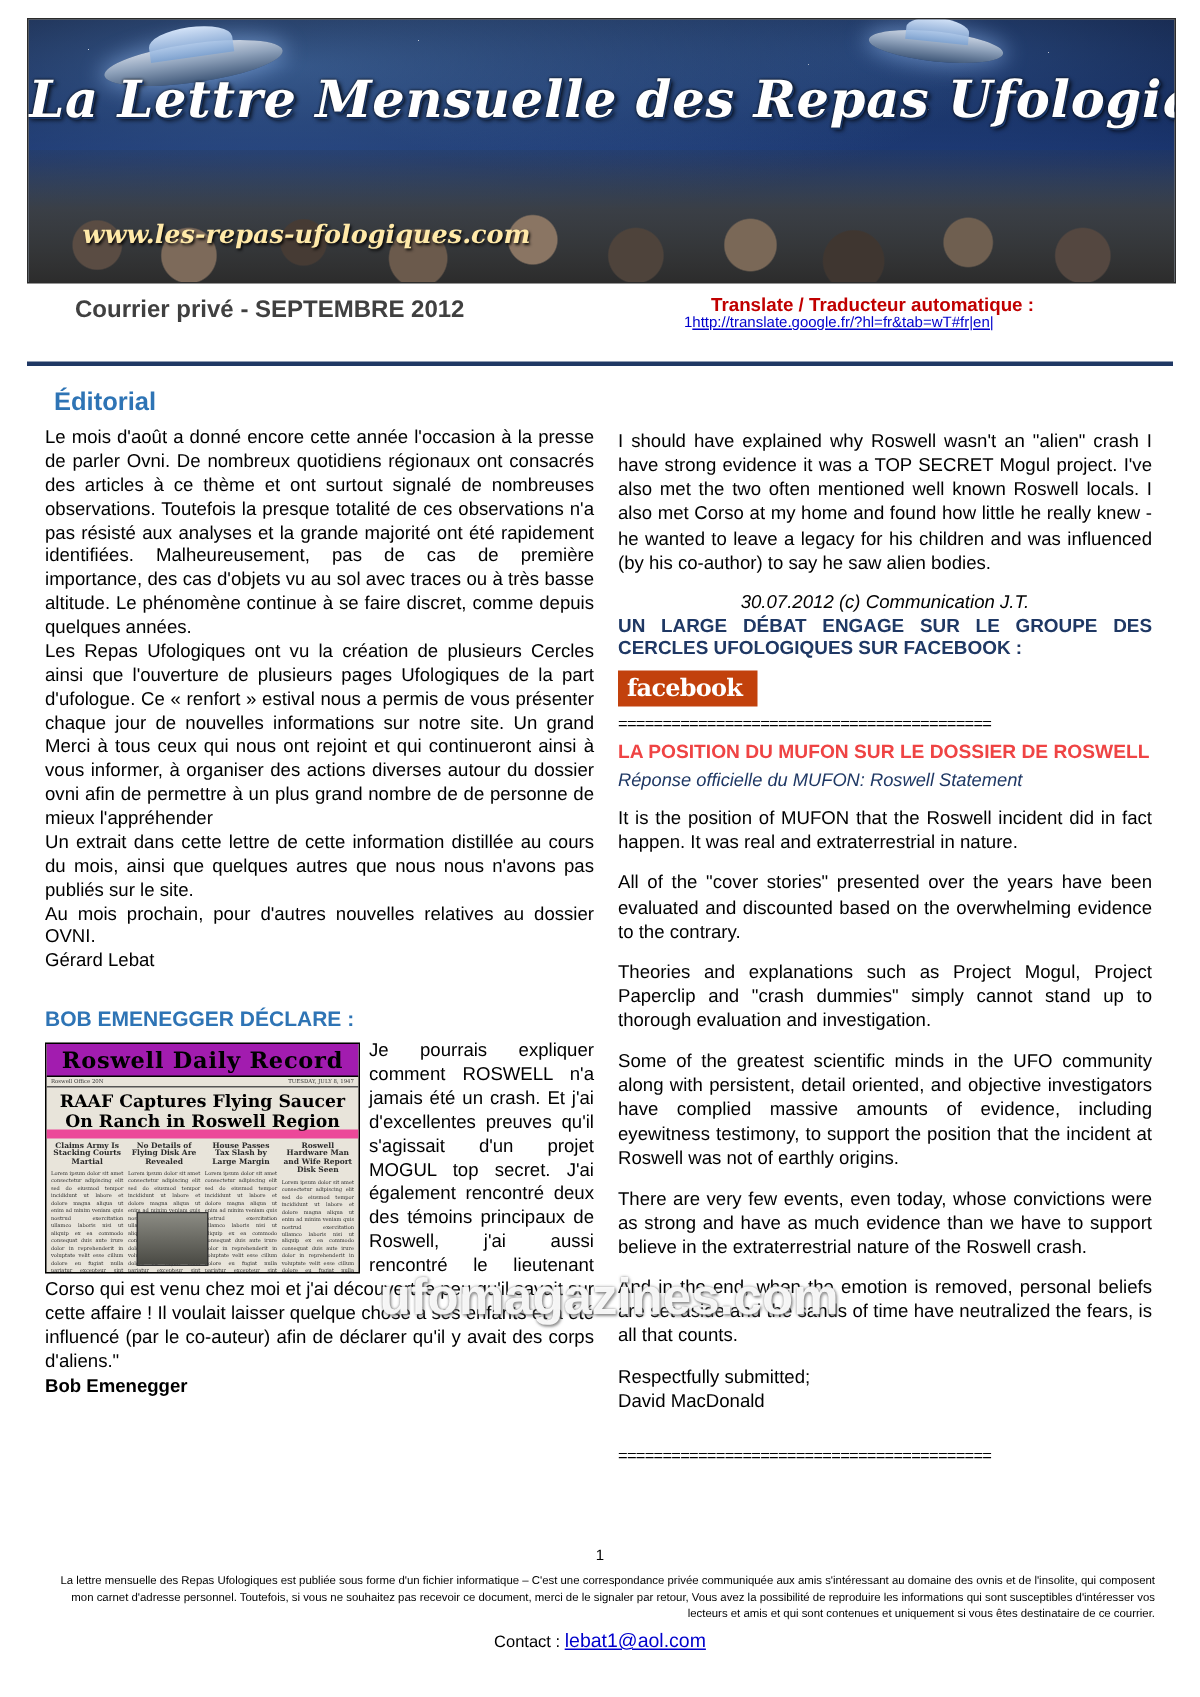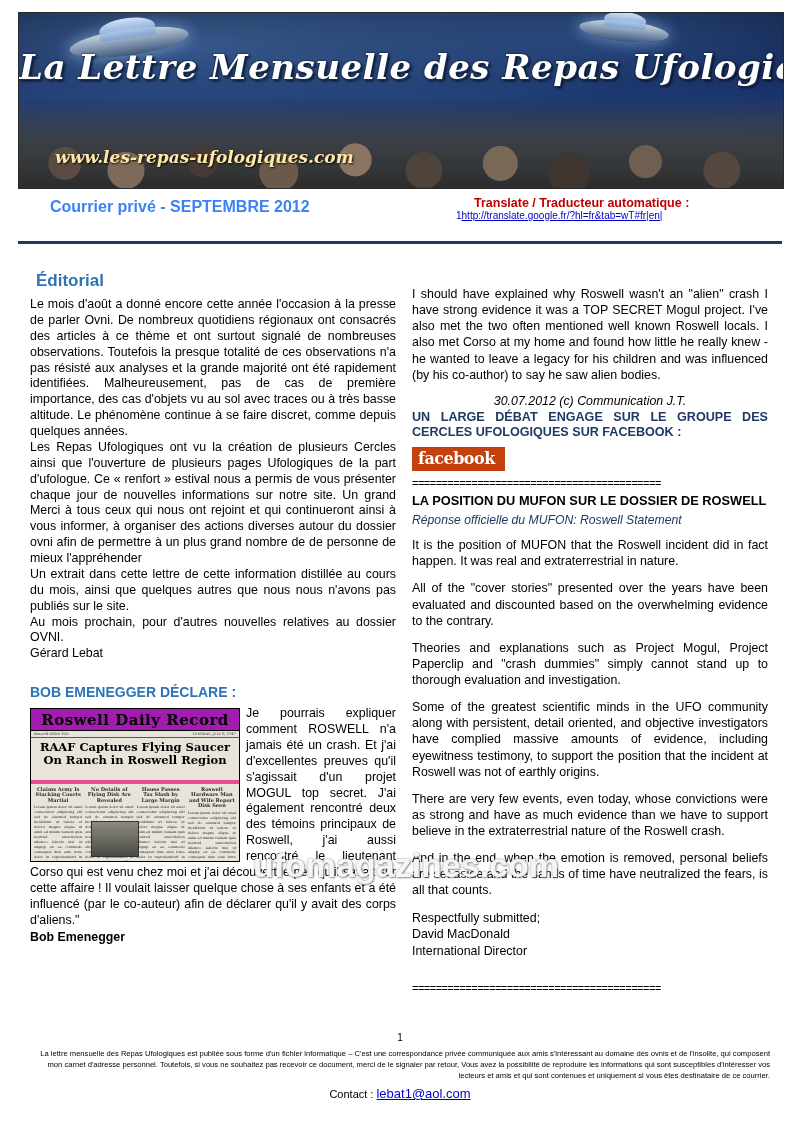--- a/index.html
+++ b/index.html
@@ -120,21 +120,21 @@
     top: 196px;
     width: 764px;
     height: 44px;
   }
   .hdr-left {
     position: absolute;
     left: 32px;
     top: 2px;
     font-size: 16px;
     font-weight: bold;
-    color: #3b82f6;
+    color: #404040;
   }
   .hdr-right {
     position: absolute;
     left: 438px;
     top: 0px;
     width: 330px;
     text-align: left;
   }
   .translate-title {
     font-size: 12.5px;
@@ -155,21 +155,21 @@
     top: 241px;
     width: 764px;
     height: 0;
     border-top: 3px solid #1f3864;
   }
 
   
   .col-left {
     position: absolute;
     left: 30px;
-    top: 271px;
+    top: 258px;
     width: 366px;
   }
   .col-right {
     position: absolute;
     left: 412px;
     top: 286px;
     width: 356px;
   }
   .sec-title {
     font-size: 17px;
@@ -226,22 +226,22 @@
     justify-content: space-between;
     padding: 1px 3px;
     border-bottom: 1px solid #555;
     color: #333;
   }
   .clip .head1 {
     font-weight: bold;
     font-size: 11.5px;
     text-align: center;
     line-height: 1.08;
-    padding: 3px 4px 14px;
-    border-bottom: 4px solid #ec4899;
+    padding: 3px 4px 0;
+    border-bottom: 6px solid #ec4899;
   }
   .clip .cols {
     display: flex;
     gap: 3px;
     padding: 3px;
   }
   .clip .cols .c {
     flex: 1;
     font-size: 3.4px;
     line-height: 1.45;
@@ -319,21 +319,21 @@
     font-size: 11px;
     letter-spacing: -0.5px;
     color: #000;
     overflow: hidden;
     white-space: nowrap;
     margin: 2px 0 4px 0;
   }
   .r-title-blue {
     font-size: 12.8px;
     font-weight: bold;
-    color: #000000;
+    color: #ef4444;
     line-height: 1.2;
     margin-bottom: 4px;
   }
   .r-sub-italic {
     font-size: 12.2px;
     font-style: italic;
     color: #1f3864;
     line-height: 1.2;
     margin-bottom: 10px;
   }
@@ -444,21 +444,20 @@
     <div class="r-title-blue">LA POSITION DU MUFON SUR LE DOSSIER DE ROSWELL</div>
     <div class="r-sub-italic">Réponse officielle du MUFON: Roswell Statement</div>
     <p class="r-p">It is the position of MUFON that the Roswell incident did in fact happen. It was real and extraterrestrial in nature.</p>
     <p class="r-p">All of the "cover stories" presented over the years have been evaluated and discounted based on the overwhelming evidence to the contrary.</p>
     <p class="r-p">Theories and explanations such as Project Mogul, Project Paperclip and "crash dummies" simply cannot stand up to thorough evaluation and investigation.</p>
     <p class="r-p">Some of the greatest scientific minds in the UFO community along with persistent, detail oriented, and objective investigators have complied massive amounts of evidence, including eyewitness testimony, to support the position that the incident at Roswell was not of earthly origins.</p>
     <p class="r-p">There are very few events, even today, whose convictions were as strong and have as much evidence than we have to support believe in the extraterrestrial nature of the Roswell crash.</p>
     <p class="r-p">And in the end, when the emotion is removed, personal beliefs are set aside and the sands of time have neutralized the fears, is all that counts.</p>
     <div class="sig">Respectfully submitted;</div>
     <div class="sig"> David MacDonald</div>
-    <div class="sig"> International Director</div>
     <div class="eqline" style="margin-top:22px">==========================================</div>
   </div>
 
   <div class="watermark">ufomagazines.com</div>
 
   <div class="pagenum">1</div>
   <div class="footer">La lettre mensuelle des Repas Ufologiques est publiée sous forme d'un fichier informatique – C'est une correspondance privée communiquée aux amis s'intéressant au domaine des ovnis et de l'insolite, qui composent mon carnet d'adresse personnel. Toutefois, si vous  ne souhaitez pas recevoir ce document, merci de le signaler par retour, Vous avez la possibilité de reproduire les informations   qui sont susceptibles d'intéresser  vos lecteurs et amis et qui sont contenues et uniquement si vous êtes destinataire de ce courrier.</div>
   <div class="contact"><span>Contact : </span><a href="#">lebat1@aol.com</a></div>
 
 </div>

